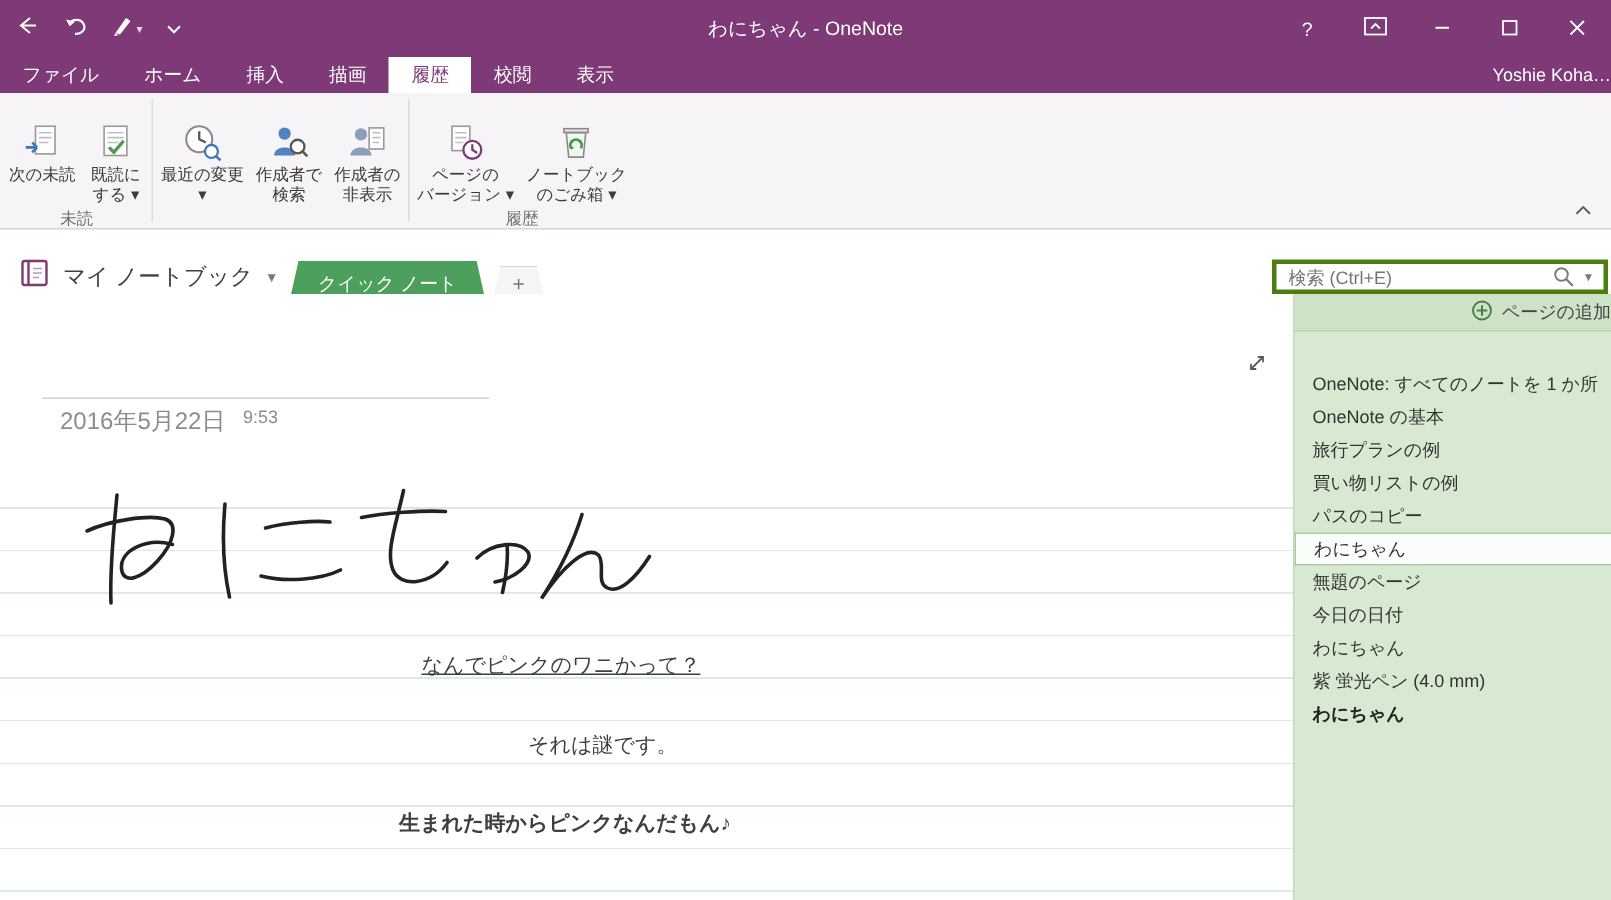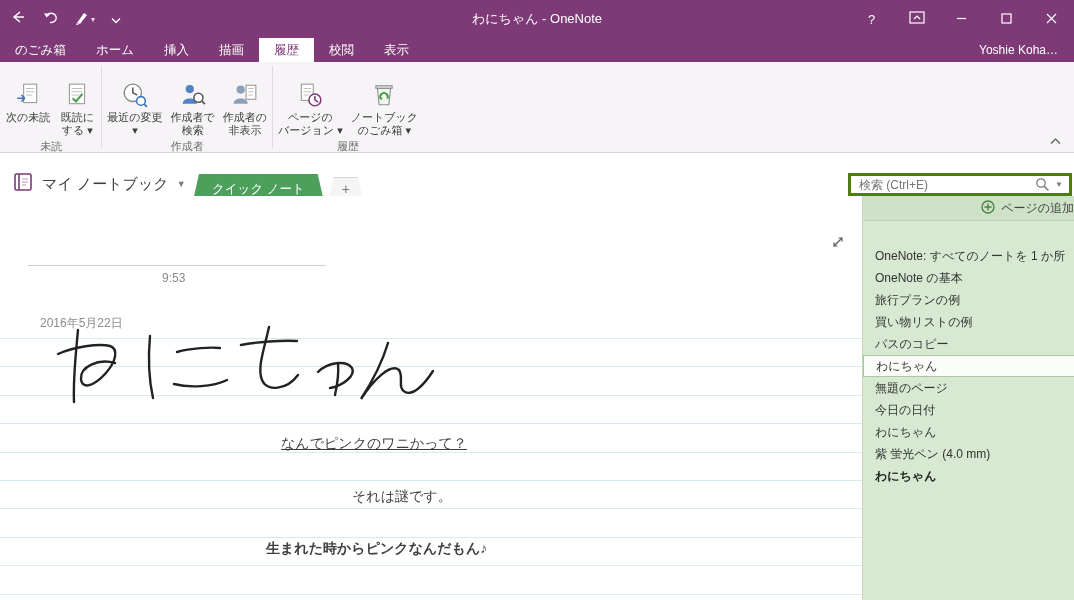--- a/index.html
+++ b/index.html
@@ -20,21 +20,21 @@
   .qat .qbtn{display:flex;align-items:center;gap:2px;cursor:default;}
   .win-title{position:absolute;left:50%;top:0;transform:translateX(-50%);height:38px;line-height:38px;font-size:13px;white-space:nowrap;}
   .win-controls{position:absolute;right:0;top:0;height:38px;display:flex;}
   .win-btn{width:45px;height:38px;display:flex;align-items:center;justify-content:center;font-size:13px;color:#fff;}
   .caret{font-size:8px;color:#e8d8e6;}
 
   
   .menubar{position:absolute;top:38px;left:0;right:0;height:24px;background:var(--accent);display:flex;align-items:stretch;color:#fff;font-size:12.5px;}
   .menu-tab{padding:0 15px;display:flex;align-items:center;white-space:nowrap;}
   .menu-tab.active{background:#fff;color:var(--accent);}
-  .menu-account{margin-left:auto;padding-right:16px;display:flex;align-items:center;font-size:12px;white-space:nowrap;}
+  .menu-account{margin-left:auto;display:flex;align-items:center;font-size:12px;white-space:nowrap;}
 
   
   .ribbon{position:absolute;top:62px;left:0;right:0;height:91px;background:var(--ribbon_bg);border-bottom:1px solid #d9d4d9;display:flex;align-items:stretch;padding-left:2px;}
   .rgroup{display:flex;flex-direction:column;}
   .rbuttons{flex:1;display:flex;align-items:flex-start;padding-top:16px;}
   .rbtn{min-width:46px;padding:3px 4px 2px;display:flex;flex-direction:column;align-items:center;gap:2px;cursor:default;}
   .rbtn .ricon{height:28px;display:flex;align-items:center;}
   .rbtn .lbl{font-size:11px;line-height:13px;color:#3b3b3b;text-align:center;white-space:pre-line;}
   .rgroup-label{height:16px;font-size:11px;color:#6e6e6e;text-align:center;line-height:14px;}
   .rsep{width:1px;background:#e0dbe0;margin:4px 1px;}
@@ -51,21 +51,21 @@
   .search-box{position:absolute;right:2px;top:10px;width:224px;height:23px;border:3px solid #4d7c0f;background:#fff;display:flex;align-items:center;}
   .search-box input{flex:1;border:none;outline:none;padding-left:8px;font-size:12px;color:#595959;font-family:inherit;background:transparent;}
   .search-mag{display:flex;align-items:center;padding:0 3px;}
   .search-caret{font-size:8px;color:#7a7a7a;padding:0 6px 0 2px;}
 
   
   .content{position:absolute;top:196px;left:0;right:0;bottom:0;}
   .page{position:absolute;left:0;top:0;width:862px;height:404px;background:#fff;overflow:hidden;}
   .rules{position:absolute;left:0;right:0;top:142px;bottom:-2px;background:repeating-linear-gradient(to bottom,var(--ruled_line) 0 1px,transparent 1px 28.4px);}
   .title-underline{position:absolute;left:28px;top:69px;width:298px;border-bottom:1px solid #d0d0d0;}
-  .page-date{position:absolute;left:40px;top:75px;font-size:12px;color:#8c8c8c;margin-top:44px;}
+  .page-date{position:absolute;left:40px;top:75px;font-size:16px;color:#8c8c8c;}
   .page-time{position:absolute;left:162px;top:75px;font-size:12px;color:#8c8c8c;}
   .expand-btn{position:absolute;right:16px;top:40px;width:16px;height:16px;display:flex;align-items:center;justify-content:center;}
   .ink-svg{position:absolute;left:55px;top:122px;}
   .ink-line{position:absolute;font-size:14px;color:#3f3f3f;white-space:nowrap;}
   .ink-p0{left:281px;top:239px;text-decoration:underline;}
   .ink-p1{left:352px;top:292px;}
   .ink-p2{left:266px;top:344px;font-weight:bold;}
   .sr{position:absolute;width:1px;height:1px;overflow:hidden;clip:rect(0 0 0 0);}
 
   
@@ -144,21 +144,21 @@
         <span>
           <svg width="11" height="11" viewBox="0 0 11 11">
               <path d="M1,1 L10,10 M10,1 L1,10" stroke="#fff" stroke-width="1.2"></path>
             </svg>
         </span>
       </div>
     </div>
   </div>
 
   <div class="menubar">
-    <div class="menu-tab">のごみ箱</div>
+    <div class="menu-tab">ファイル</div>
     <div class="menu-tab">ホーム</div>
     <div class="menu-tab">挿入</div>
     <div class="menu-tab">描画</div>
     <div class="menu-tab active">履歴</div>
     <div class="menu-tab">校閲</div>
     <div class="menu-tab">表示</div>
     <div class="menu-account">Yoshie Koha…</div>
   </div>
 
   <div class="ribbon">
@@ -224,21 +224,20 @@
                 <rect x="13" y="3" width="9" height="13" fill="#fff" stroke="#9a9a9a"></rect>
                 <path d="M15,6 H20 M15,9 H20 M15,12 H19" stroke="#c0c0c0" stroke-width="1"></path>
                 <circle cx="8" cy="7" r="3.8" fill="#8aa0b8"></circle>
                 <path d="M1.5,20 C1.5,13.5 14.5,13.5 14.5,20 Z" fill="#8aa0b8"></path>
               </svg>
           </span>
           <span class="lbl">作成者の
 非表示</span>
         </div>
       </div>
-      <div class="rgroup-label">作成者</div>
     </div>
 
     <div class="rsep"></div>
 
     <div class="rgroup">
       <div class="rbuttons">
         <div class="rbtn">
           <span class="ricon">
             <svg width="26" height="26" viewBox="0 0 24 24">
                 <rect x="4" y="2" width="11" height="15" fill="#fff" stroke="#9a9a9a"></rect>

